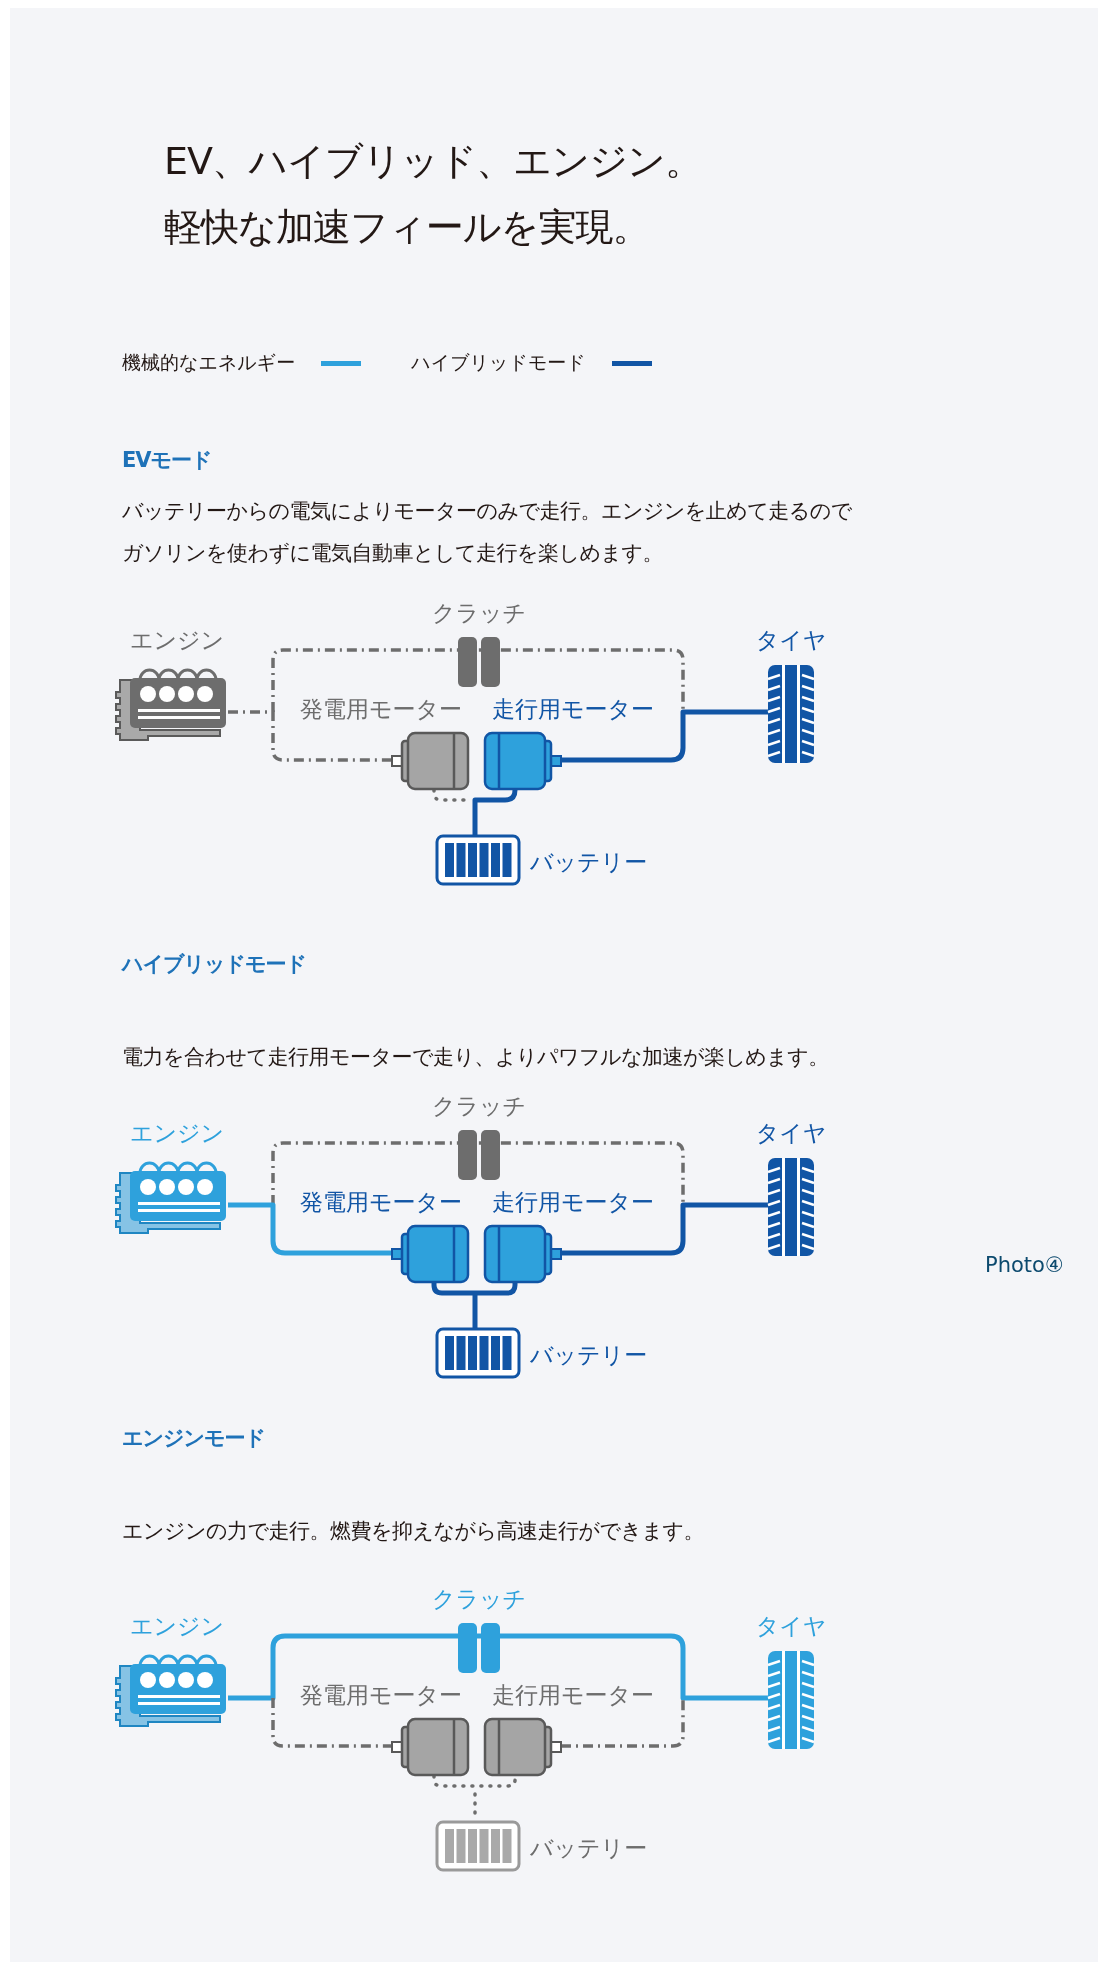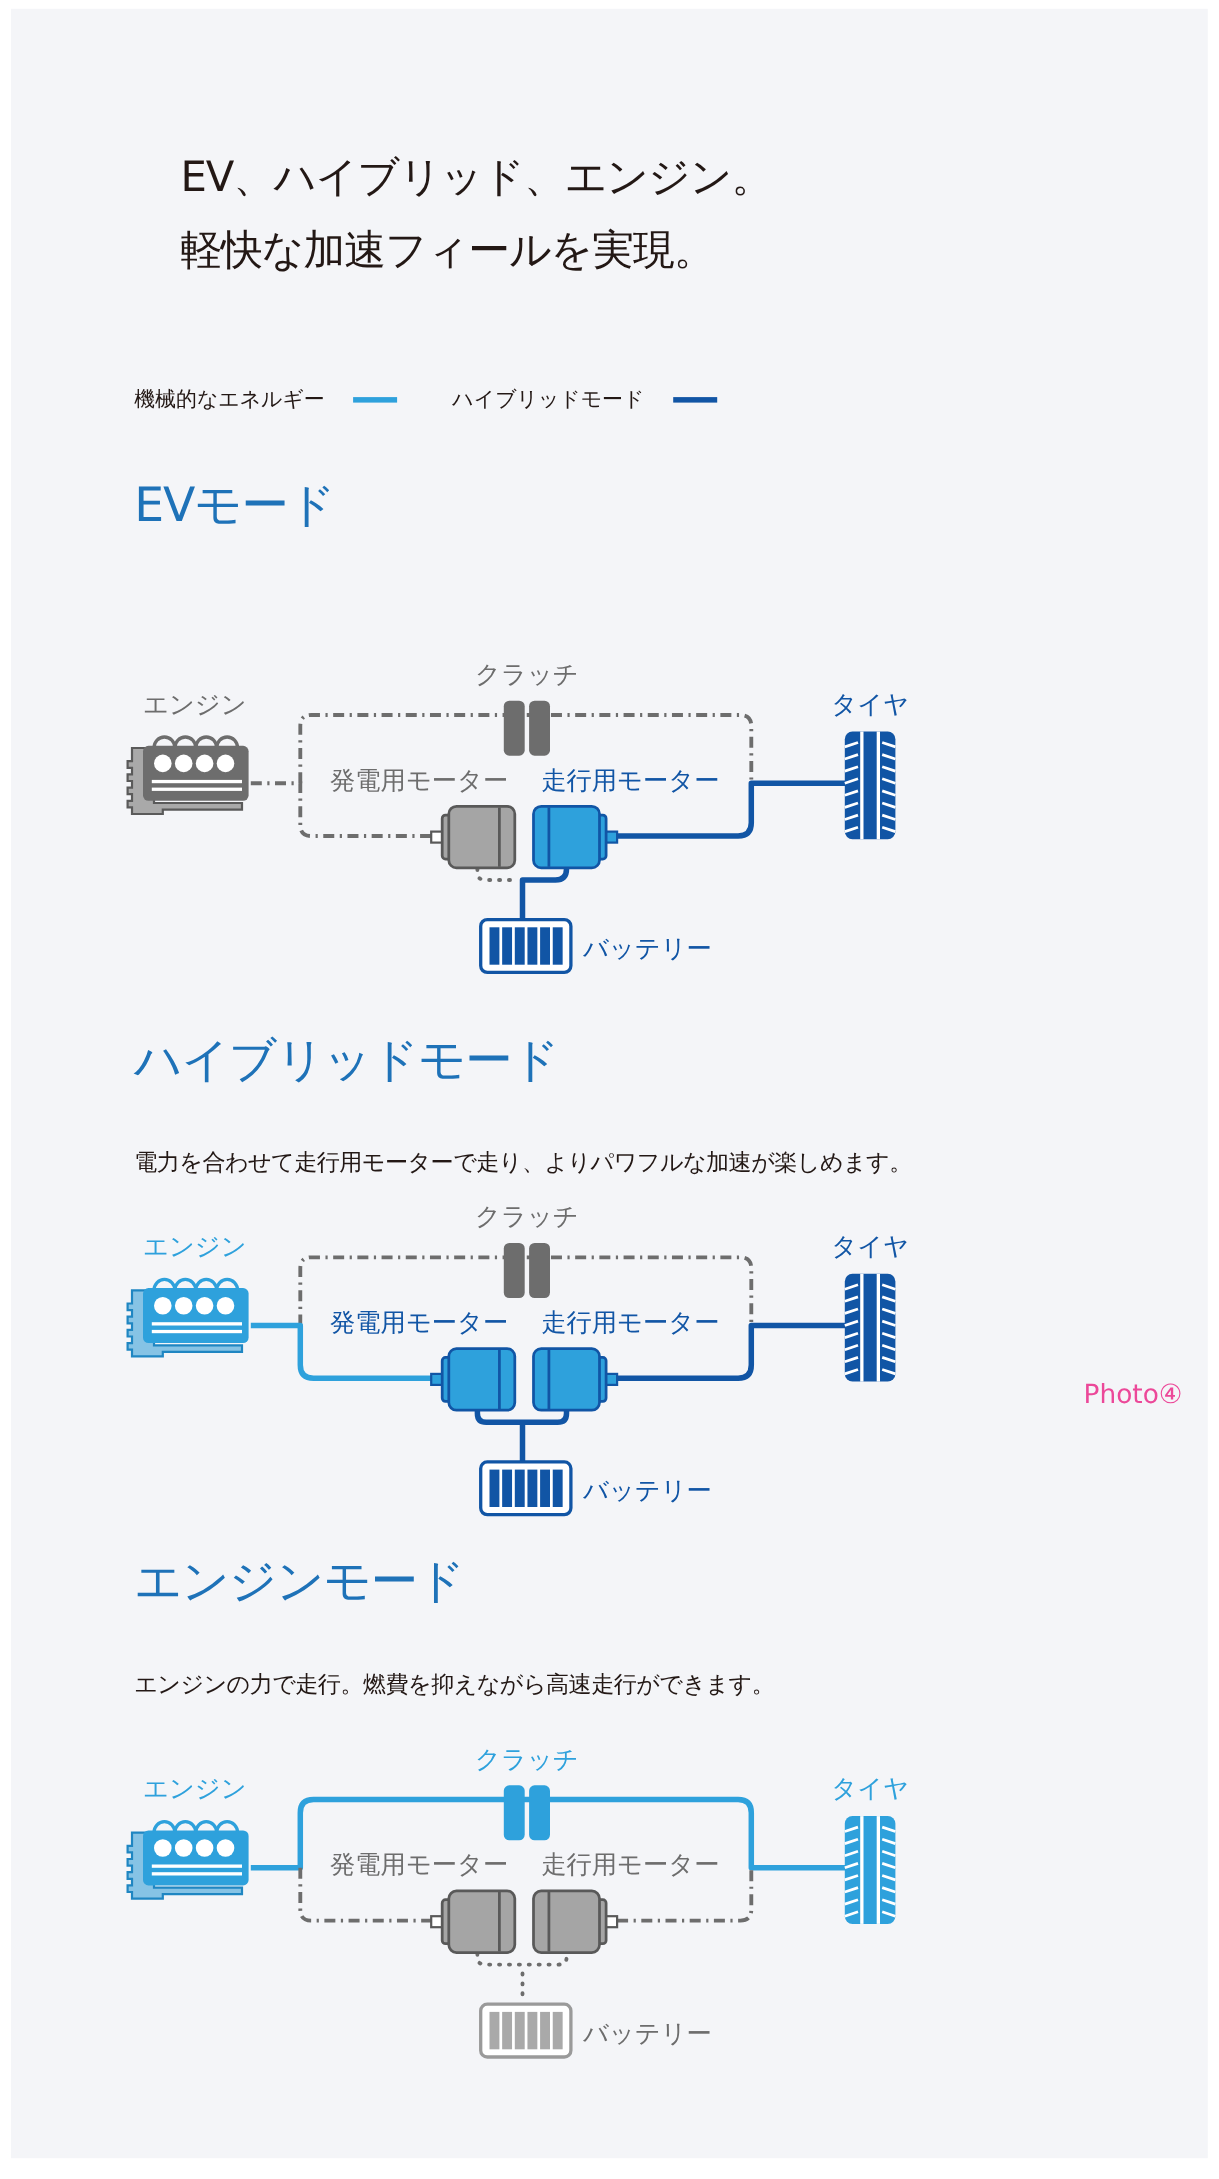--- a/index.html
+++ b/index.html
@@ -4,25 +4,25 @@
 <style>
   html, body { margin:0; padding:0; background:#ffffff; }
   body { width:1108px; height:1981px; position:relative; font-family:"DejaVu Sans", sans-serif; color:#231815; overflow:hidden; }
   .card { position:absolute; left:10px; top:8px; width:1088px; height:1954px; background:#f4f5f8; }
   .headline { position:absolute; left:122px; top:128px; font-size:38px; line-height:66px; letter-spacing:-1px; color:#231815; font-weight:normal; margin:0; }
   .headline div { white-space:nowrap;margin-left:42px; }
   .legend { position:absolute; left:122px; top:350px; font-size:19px; color:#231815; display:flex; align-items:flex-start; }
   .legend .item { display:flex; align-items:center; margin-right:50px; }
   .legend .swatch { display:inline-block; width:40px; height:5px; margin-left:26px; }
   .section { position:absolute; left:122px; width:940px; }
-  .section h2 { margin:0; font-size:43px; font-weight:normal; color:#1e72b8; letter-spacing:-1px; line-height:40px; }
+  .section h2 { margin:0; font-size:21px; font-weight:bold; color:#1e72b8; letter-spacing:-1px; line-height:40px; }
   .section p { margin:10px 0 0 0; font-size:21px; line-height:42px; color:#231815; letter-spacing:-0.5px; white-space:nowrap; }
   .diagram { position:absolute; left:0; width:1108px; height:300px; }
   .lbl { font-family:"DejaVu Sans", sans-serif; font-size:23px; }
-  .caption { position:absolute; left:985px; top:1253px; font-size:24px; color:#ec4899; }
+  .caption { position:absolute; left:985px; top:1253px; font-size:21px; color:#0c4a6e; }
 </style>
 </head>
 <body>
 
 <div class="card"></div>
 
 <h1 class="headline">
   <div>EV、ハイブリッド、エンジン。</div>
   <div>軽快な加速フィールを実現。</div>
 </h1>
@@ -33,20 +33,24 @@
     <span class="swatch" id="sw-mech" style="background: rgb(46, 161, 220);"></span>
   </div>
   <div class="item">
     <span>ハイブリッドモード</span>
     <span class="swatch" id="sw-elec" style="background: rgb(17, 85, 165);"></span>
   </div>
 </div>
 
 <div class="section" style="top:440px;">
   <h2>EVモード</h2>
+  <p>
+    <span>バッテリーからの電気によりモーターのみで走行。エンジンを止めて走るので</span><br>
+    <span>ガソリンを使わずに電気自動車として走行を楽しめます。</span>
+  </p>
 </div>
 <div class="diagram" style="top:590px;">
     <svg width="1108" height="300" viewBox="0 0 1108 300" style="display: block;">
       <path d="M273 122 V70 Q273 60 283 60 H673 Q683 60 683 70 V122" stroke="#6d6d6d" stroke-width="3.5" fill="none" stroke-dasharray="10 5 2 5" stroke-linecap="butt"></path>
       <path d="M228 122 H273 V160 Q273 170 283 170 H395" stroke="#6d6d6d" stroke-width="3.5" fill="none" stroke-dasharray="10 5 2 5" stroke-linecap="butt"></path>
       <path d="M561 170 H671 Q683 170 683 158 V122 H770" stroke="#1155a5" stroke-width="5" fill="none" stroke-linejoin="round"></path>
       <path d="M515 196 V200 Q515 210 505 210 H475 V248" stroke="#1155a5" stroke-width="5" fill="none" stroke-linejoin="round"></path>
       <path d="M434 200 V204 Q434 210 442 210 H470" stroke="#6d6d6d" stroke-width="3.5" fill="none" stroke-dasharray="1 8" stroke-linecap="round"></path>
       <g transform="translate(118,72)">
         <path d="M2 18 h20 v50 h80 v6 h-72 v4 h-28 v-6 h-4 v-6 h4 v-6 h-4 v-6 h4 v-6 h-4 v-6 h4 v-6 h-4 v-6 h4 z" fill="#a9a9a9" stroke="#5a5a5a" stroke-width="2"></path>

